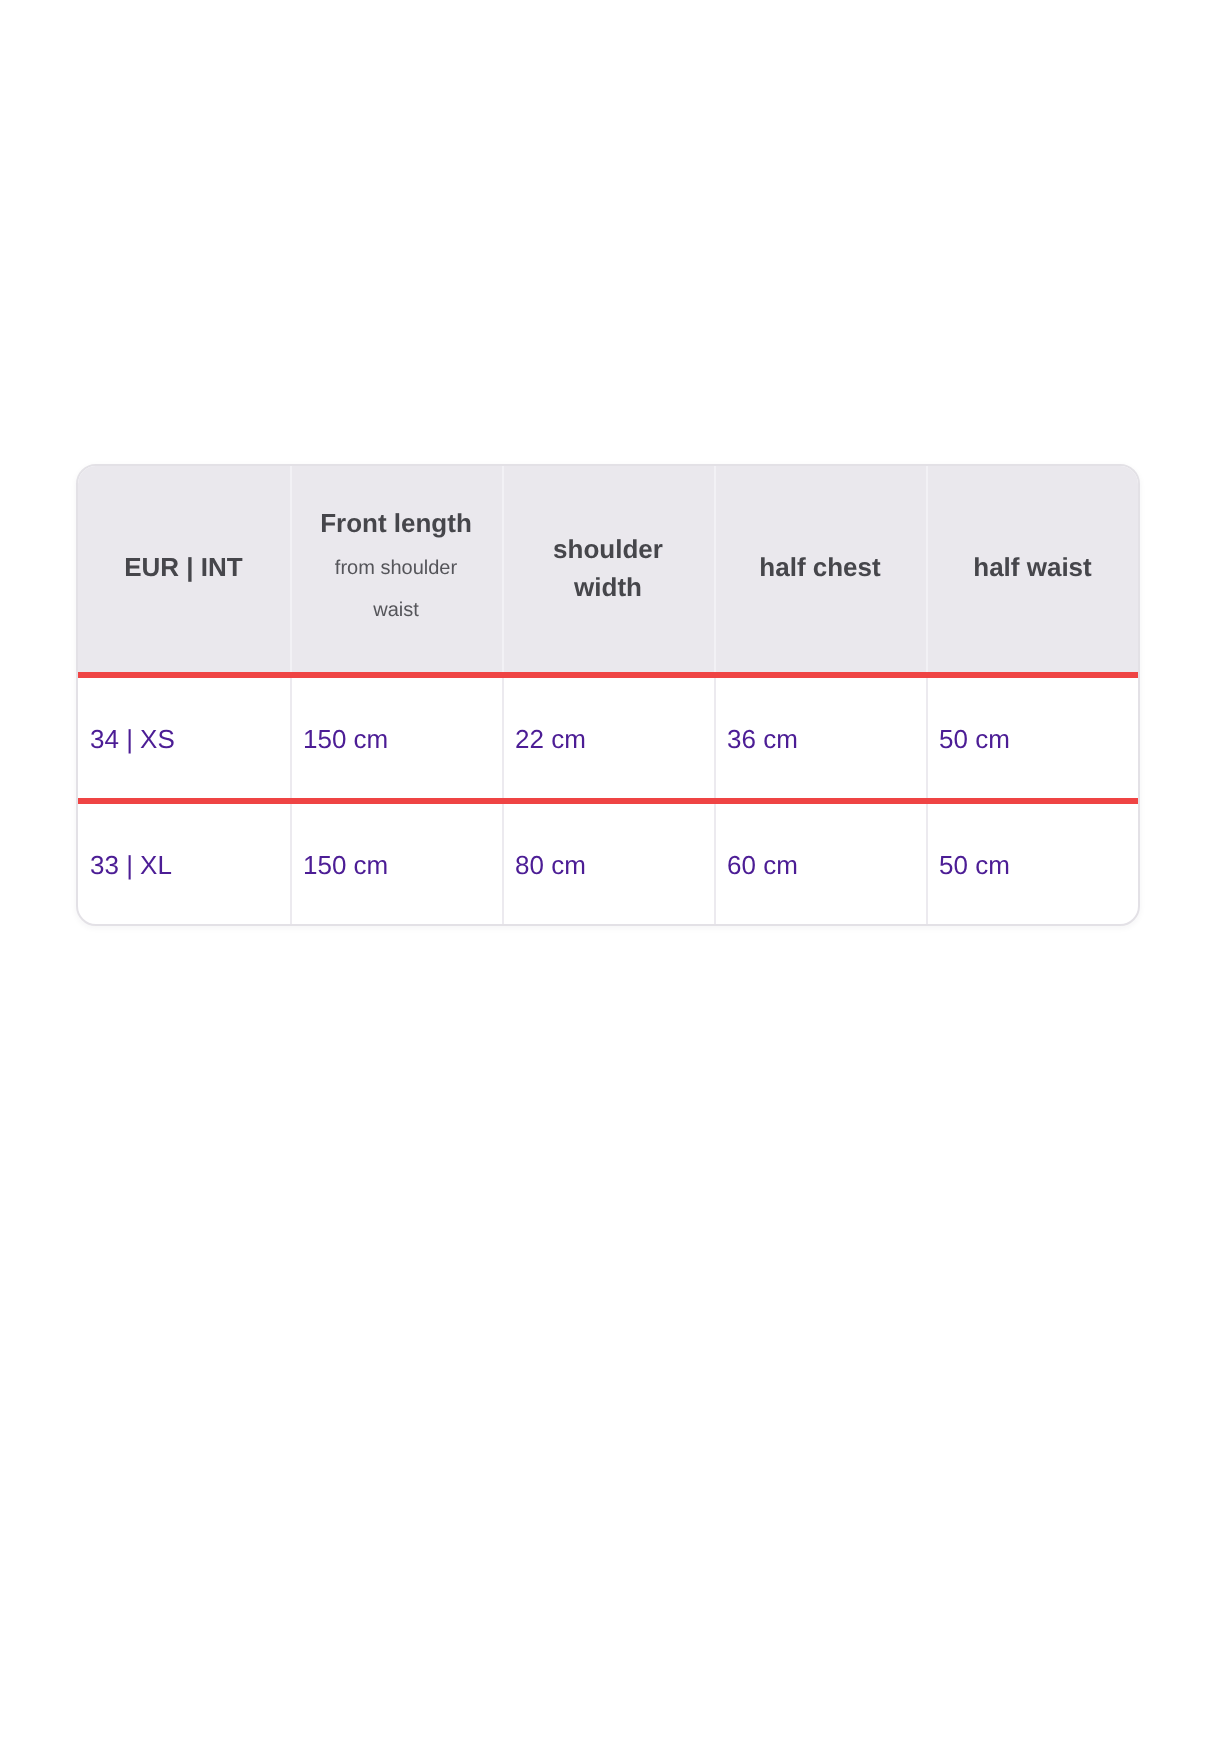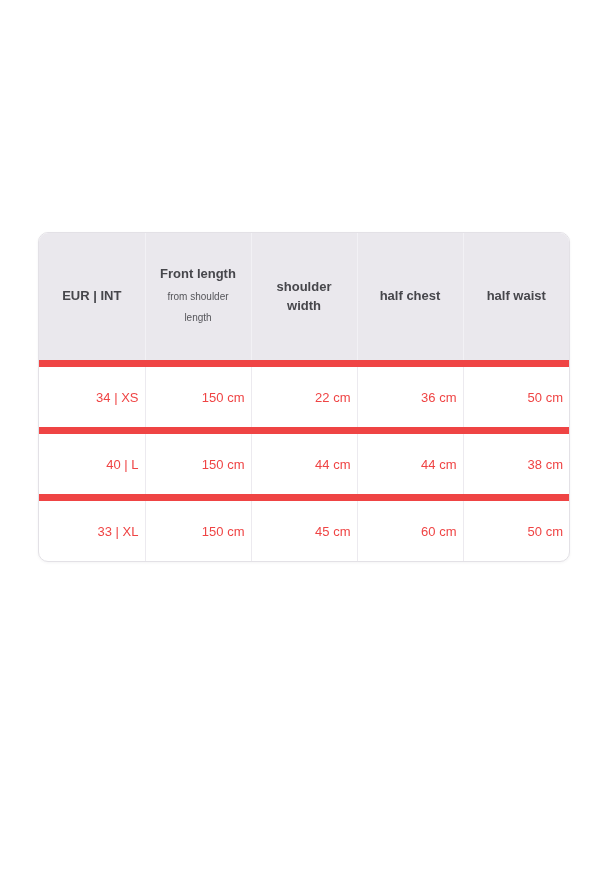--- a/index.html
+++ b/index.html
@@ -32,34 +32,34 @@
     table-layout: fixed;
   }
   table.size-table th {
     background: #eae8ed;
     height: 103px;
     font-size: 13px;
     font-weight: 700;
     color: #46464b;
     text-align: center;
     vertical-align: middle;
-    padding: 12px 8px;
+    padding: 0 8px;
     line-height: 1.45;
   }
   table.size-table th + th {
     border-left: 1px solid #f2f1f5;
   }
   table.size-table td {
     height: 60px;
     font-size: 13px;
     font-weight: 400;
-    color: #ef4444;
-    text-align: right;
+    color: #4c1d95;
+    text-align: left;
     vertical-align: middle;
-    border-top: 7px solid #ef4444;
+    border-top: 3px solid #ef4444;
     padding: 0 6px;
   }
   table.size-table td + td {
     border-left: 1px solid #eceaef;
   }
   .h-main {
     display: block;
   }
   .h-narrow {
     display: block;
@@ -81,21 +81,21 @@
 
 <div class="table-wrap">
   <table class="size-table">
     <thead>
       <tr>
         <th>
           <span class="h-main">EUR | INT</span>
         </th>
         <th>
           <span class="h-main">Front length</span>
-          <span class="h-sub">from shoulder length</span>
+          <span class="h-sub">from shoulder waist</span>
         </th>
         <th>
           <span class="h-narrow">shoulder width</span>
         </th>
         <th>
           <span class="h-main">half chest</span>
         </th>
         <th>
           <span class="h-main">half waist</span>
         </th>
@@ -103,28 +103,21 @@
     </thead>
     <tbody>
       <tr>
         <td>34 | XS</td>
         <td>150 cm</td>
         <td>22 cm</td>
         <td>36 cm</td>
         <td>50 cm</td>
       </tr>
       <tr>
-        <td>40 | L</td>
-        <td>150 cm</td>
-        <td>44 cm</td>
-        <td>44 cm</td>
-        <td>38 cm</td>
-      </tr>
-      <tr>
         <td>33 | XL</td>
         <td>150 cm</td>
-        <td>45 cm</td>
+        <td>80 cm</td>
         <td>60 cm</td>
         <td>50 cm</td>
       </tr>
     </tbody>
   </table>
 </div>
 
 </body></html>

